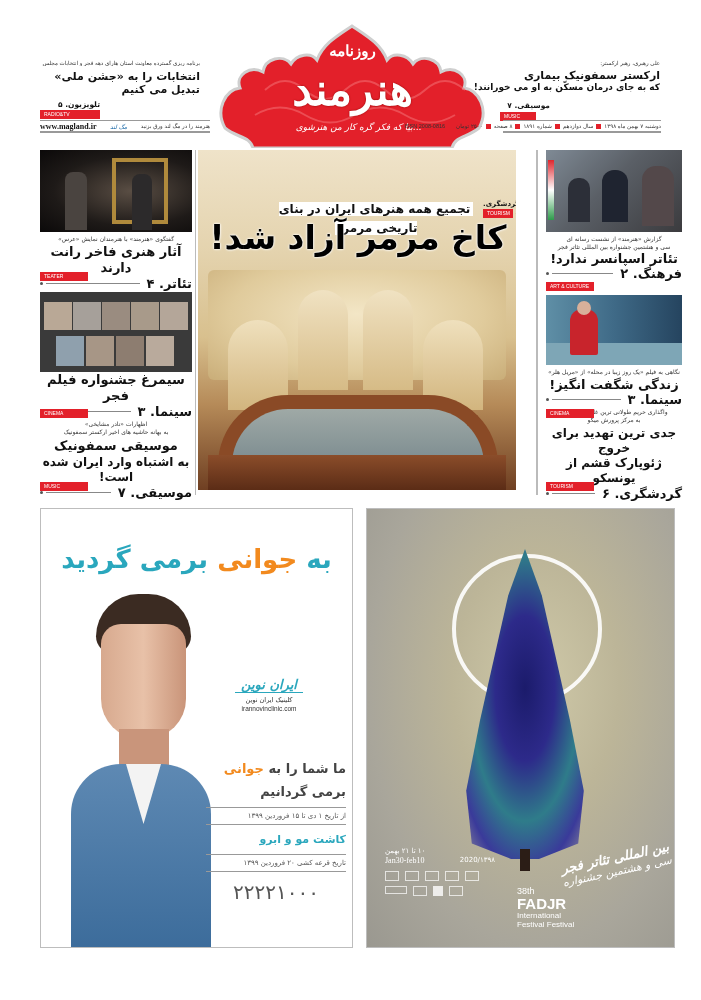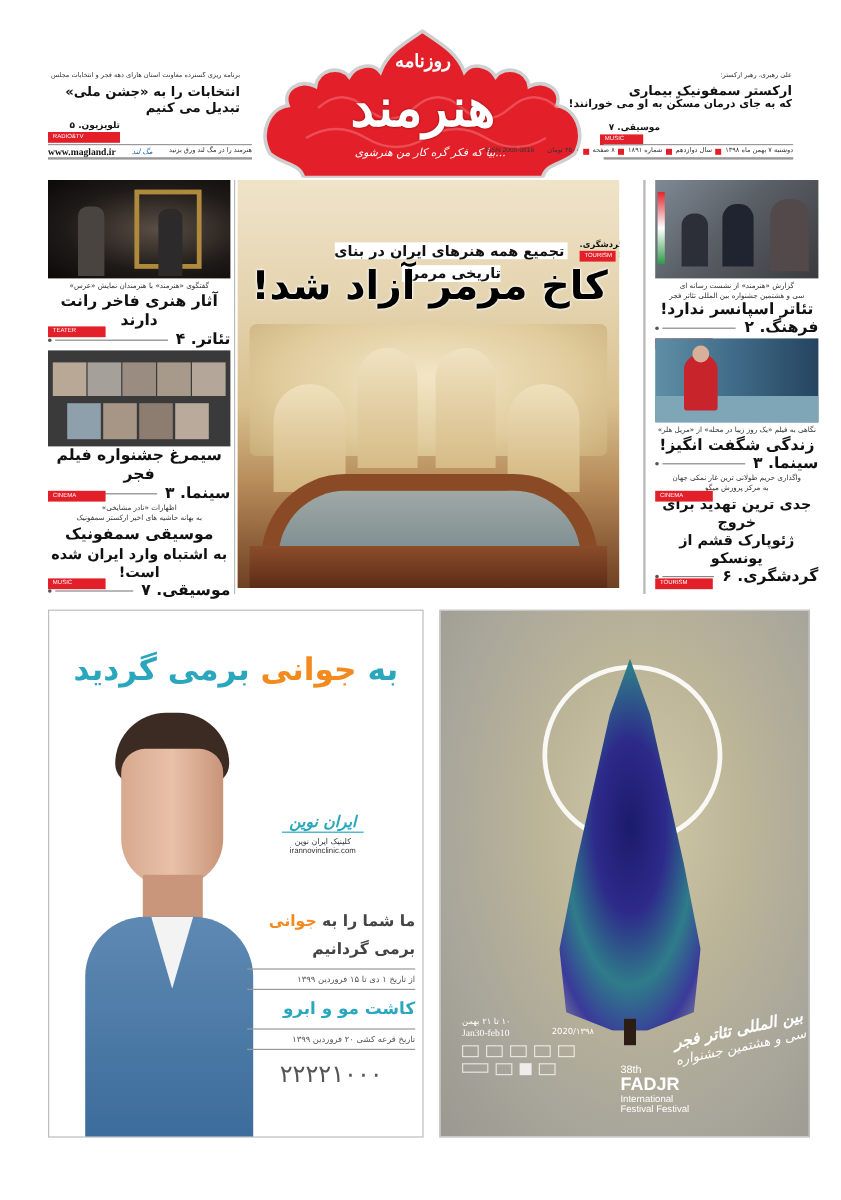--- a/index.html
+++ b/index.html
@@ -191,21 +191,21 @@
     <div class="kicker" style="width:136px;">سی و هشتمین جشنواره بین المللی تئاتر فجر</div>
     <div class="headline" style="width:136px;">تئاتر اسپانسر ندارد!</div>
     <div class="sec-row" style="margin-top:2px; width:136px;">
       <span class="lbl">فرهنگ. ۲</span>
       <span class="ln"></span>
         <span class="dot"></span>
     </div>
   </div>
   <div class="sec-tag abs" style="left:0; top:132px; width:48px;">ART &amp; CULTURE</div>
 
-  <div style="margin-top:4px;">
+  <div style="margin-top:17px;">
     <div class="col-img" style="width:136px; height:70px; background: linear-gradient(90deg, #5f8fa6 0%, #3f6a87 50%, #25445f 100%); position:relative;">
       <div style="position:absolute; left:0; top:48px; width:136px; height:22px; background:#7ea6b6;"></div>
       <div style="position:absolute; left:24px; top:14px; width:28px; height:46px; background:#c8242c; border-radius:12px 12px 2px 2px;"></div>
       <div style="position:absolute; left:31px; top:6px; width:14px; height:14px; background:#d8b09a; border-radius:50%;"></div>
     </div>
     <div class="kicker" style="margin-top:3px; width:136px;">نگاهی به فیلم «یک روز زیبا در محله» از «مریل هلر»</div>
     <div class="headline" style="width:136px;">زندگی شگفت انگیز!</div>
     <div class="sec-row" style="margin-top:2px; width:136px;">
       <span class="lbl">سینما. ۳</span>
       <span class="ln"></span>
@@ -251,21 +251,21 @@
 
   <div class="abs" style="left:165px; top:252px; width:140px; direction:rtl; text-align:right; color:#555;">
     <div style="font-size:13px; font-weight:bold; color:#444;">
       <span>ما شما را به</span>
       <span style="color:#f28a1e;">جوانی</span>
     </div>
     <div style="font-size:13px; font-weight:bold; color:#444; margin-top:8px; letter-spacing:3px;">برمی گردانیم</div>
     <div class="rule" style="margin-top:8px;"></div>
     <div style="font-size:7px; margin-top:4px; letter-spacing:1px;">از تاریخ ۱ دی تا ۱۵ فروردین ۱۳۹۹</div>
     <div class="rule" style="margin-top:4px;"></div>
-    <div style="font-size:14px; font-weight:bold; color:#2aa7bd; margin-top:8px; letter-spacing:3px;">کاشت مو و ابرو</div>
+    <div style="font-size:11px; font-weight:bold; color:#2aa7bd; margin-top:8px; letter-spacing:3px;">کاشت مو و ابرو</div>
     <div class="rule" style="margin-top:8px;"></div>
     <div style="font-size:7px; margin-top:4px; letter-spacing:1px;">تاریخ قرعه کشی ۲۰ فروردین ۱۳۹۹</div>
     <div class="rule" style="margin-top:4px;"></div>
     <div style="font-size:20px; color:#555; margin-top:8px; letter-spacing:8px; text-align:center;">۲۲۲۲۱۰۰۰</div>
   </div>
 </div>
 
 <div class="abs ad-right">
 
   <div class="abs" style="left:85px; top:45px; width:150px; height:150px; border:4px solid rgba(255,255,255,0.9); border-radius:50%;"></div>

